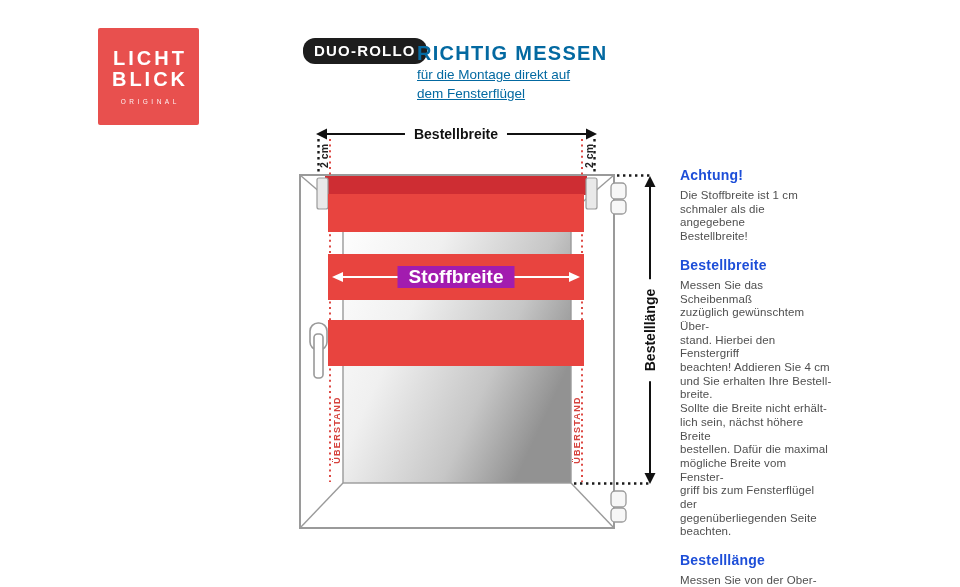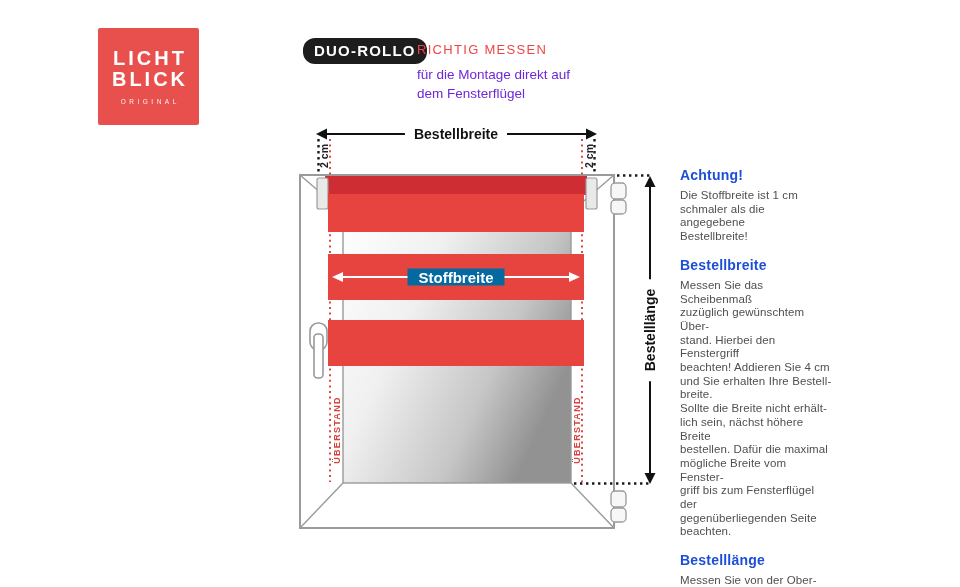--- a/index.html
+++ b/index.html
@@ -30,43 +30,44 @@
   
   .badge {
     position: absolute; left: 303px; top: 38px;
     background: #1d1d1d; color: #ffffff;
     font-size: 15px; font-weight: bold; letter-spacing: 1.2px;
     padding: 4px 11px 5px 11px;
     border-radius: 12px;
   }
   .title {
     position: absolute; left: 417px; top: 42px;
-    font-size: 13px; font-weight: normal; letter-spacing: 1.3px; color: #ef4444;
+    font-size: 20px; font-weight: bold; letter-spacing: 1.3px; color: #0369a1;
   }
   .subtitle {
     position: absolute; left: 417px; top: 66px;
-    font-size: 13.5px; line-height: 18.5px; color: #6d28d9;
+    font-size: 13.5px; line-height: 18.5px; color: #0369a1;
     white-space: pre-line;
+    text-decoration: underline;
   }
 
   
   .diag-label { position: absolute; transform: translate(-50%, -50%); white-space: nowrap; }
   .bestellbreite-label {
     left: 456px; top: 134px; font-size: 14px; font-weight: bold;
     background: #fff; padding: 0 9px; color: #111;
   }
   .cm-label {
     font-size: 10.5px; font-weight: bold; color: #222;
     transform: translate(-50%, -50%) rotate(-90deg); background: transparent;
   }
   .cm-left  { left: 324px; top: 156px; }
   .cm-right { left: 589px; top: 156px; }
   .stoffbreite-label {
-    left: 456px; top: 277px; font-size: 15px; font-weight: bold; color: #ffffff;
-    background: #0369a1; padding: 0 11px;
+    left: 456px; top: 277px; font-size: 19px; font-weight: bold; color: #ffffff;
+    background: #a21caf; padding: 0 11px;
   }
   .ueberstand-label {
     font-size: 9px; font-weight: bold; letter-spacing: 1.3px; color: #d6423d;
     transform: translate(-50%, -50%) rotate(-90deg);
   }
   .ueberstand-left  { left: 337px; top: 430px; }
   .ueberstand-right { left: 577px; top: 430px; }
   .bestelllaenge-label {
     left: 650px; top: 330px; font-size: 14px; font-weight: bold; color: #111;
     background: #fff; padding: 0 10px;

